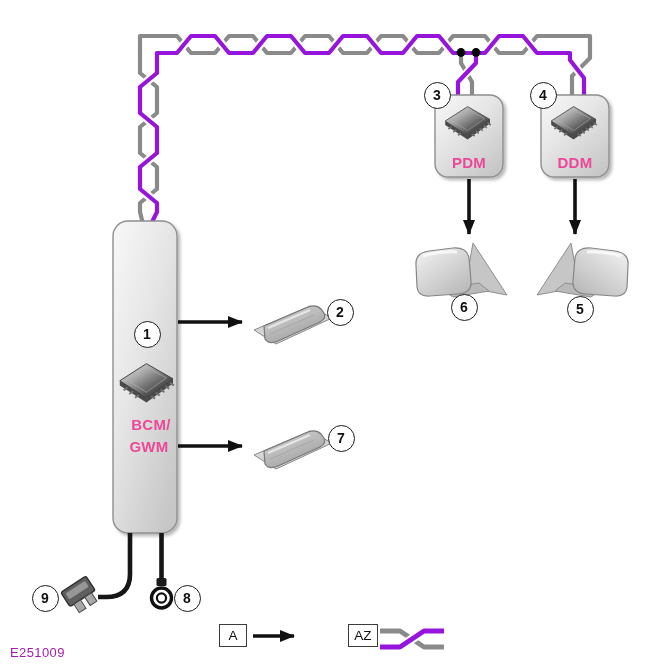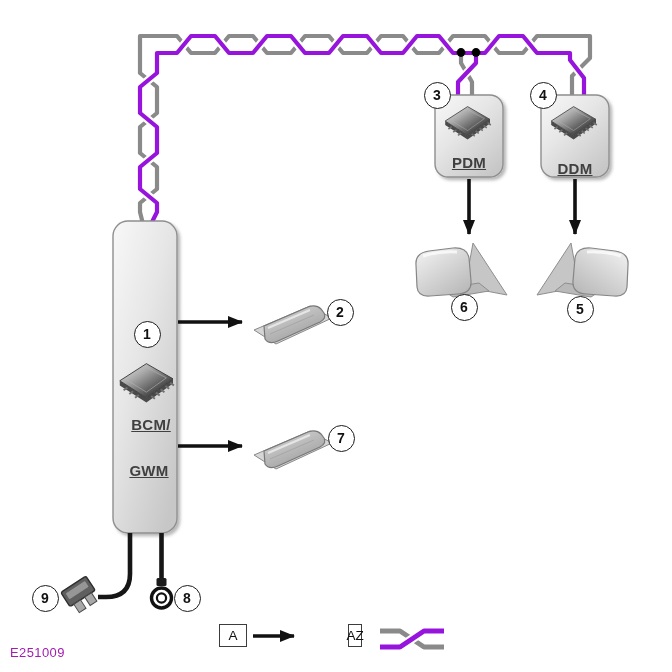--- a/index.html
+++ b/index.html
@@ -2,22 +2,22 @@
 <html><head>
 <meta charset="utf-8">
 <style>
   html,body{margin:0;padding:0;background:#fff;}
   .canvas{position:relative;width:672px;height:672px;background:#ffffff;overflow:hidden;
           font-family:"Liberation Sans",sans-serif;}
   .canvas > svg{position:absolute;left:0;top:0;}
   .callout{position:absolute;width:27px;height:27px;border:1.6px solid #1c1c1c;border-radius:50%;
            background:#fff;display:flex;align-items:center;justify-content:center;
            font:bold 14px "Liberation Sans",sans-serif;color:#111;box-sizing:border-box;z-index:5;}
-  .modlabel{position:absolute;font:bold 15px "Liberation Sans",sans-serif;color:#404040;
-            text-align:center;z-index:4;letter-spacing:.3px;text-decoration:underline;}
+  .modlabel{position:absolute;font:bold 15px "Liberation Sans",sans-serif;color:#ec4899;
+            text-align:center;z-index:4;letter-spacing:.3px;}
   .legendbox{position:absolute;border:1.3px solid #3c3c3c;background:#fff;display:flex;
              align-items:center;justify-content:center;font:13.5px "Liberation Sans",sans-serif;
              color:#111;box-sizing:border-box;z-index:4;}
   .figid{position:absolute;font:13px "Liberation Sans",sans-serif;color:#a21caf;
          letter-spacing:.4px;z-index:4;}
 </style>
 </head>
 <body>
 
 <div class="canvas">
@@ -147,21 +147,21 @@
   <div class="callout" style="left:326.5px;top:298.5px;">2</div>
   <div class="callout" style="left:423.5px;top:81.5px;">3</div>
   <div class="callout" style="left:529.5px;top:81.5px;">4</div>
   <div class="callout" style="left:566.5px;top:295.5px;">5</div>
   <div class="callout" style="left:450.5px;top:293.5px;">6</div>
   <div class="callout" style="left:327.5px;top:424.5px;">7</div>
   <div class="callout" style="left:173.5px;top:584.5px;">8</div>
   <div class="callout" style="left:31.5px;top:584.5px;">9</div>
 
   <div class="modlabel" style="left:113px;top:416px;width:76px;">BCM/</div>
-  <div class="modlabel" style="left:113px;top:462px;width:72px;">GWM</div>
+  <div class="modlabel" style="left:113px;top:438px;width:72px;">GWM</div>
   <div class="modlabel" style="left:435px;top:154px;width:68px;">PDM</div>
-  <div class="modlabel" style="left:541px;top:160px;width:68px;">DDM</div>
+  <div class="modlabel" style="left:541px;top:154px;width:68px;">DDM</div>
 
   <div class="legendbox" style="left:219px;top:624px;width:28px;height:23px;">A</div>
-  <div class="legendbox" style="left:348px;top:624px;width:14px;height:23px;">AZ</div>
+  <div class="legendbox" style="left:348px;top:624px;width:30px;height:23px;">AZ</div>
 
   <div class="figid" style="left:10px;top:645px;">E251009</div>
 </div>
 
 </body></html>

